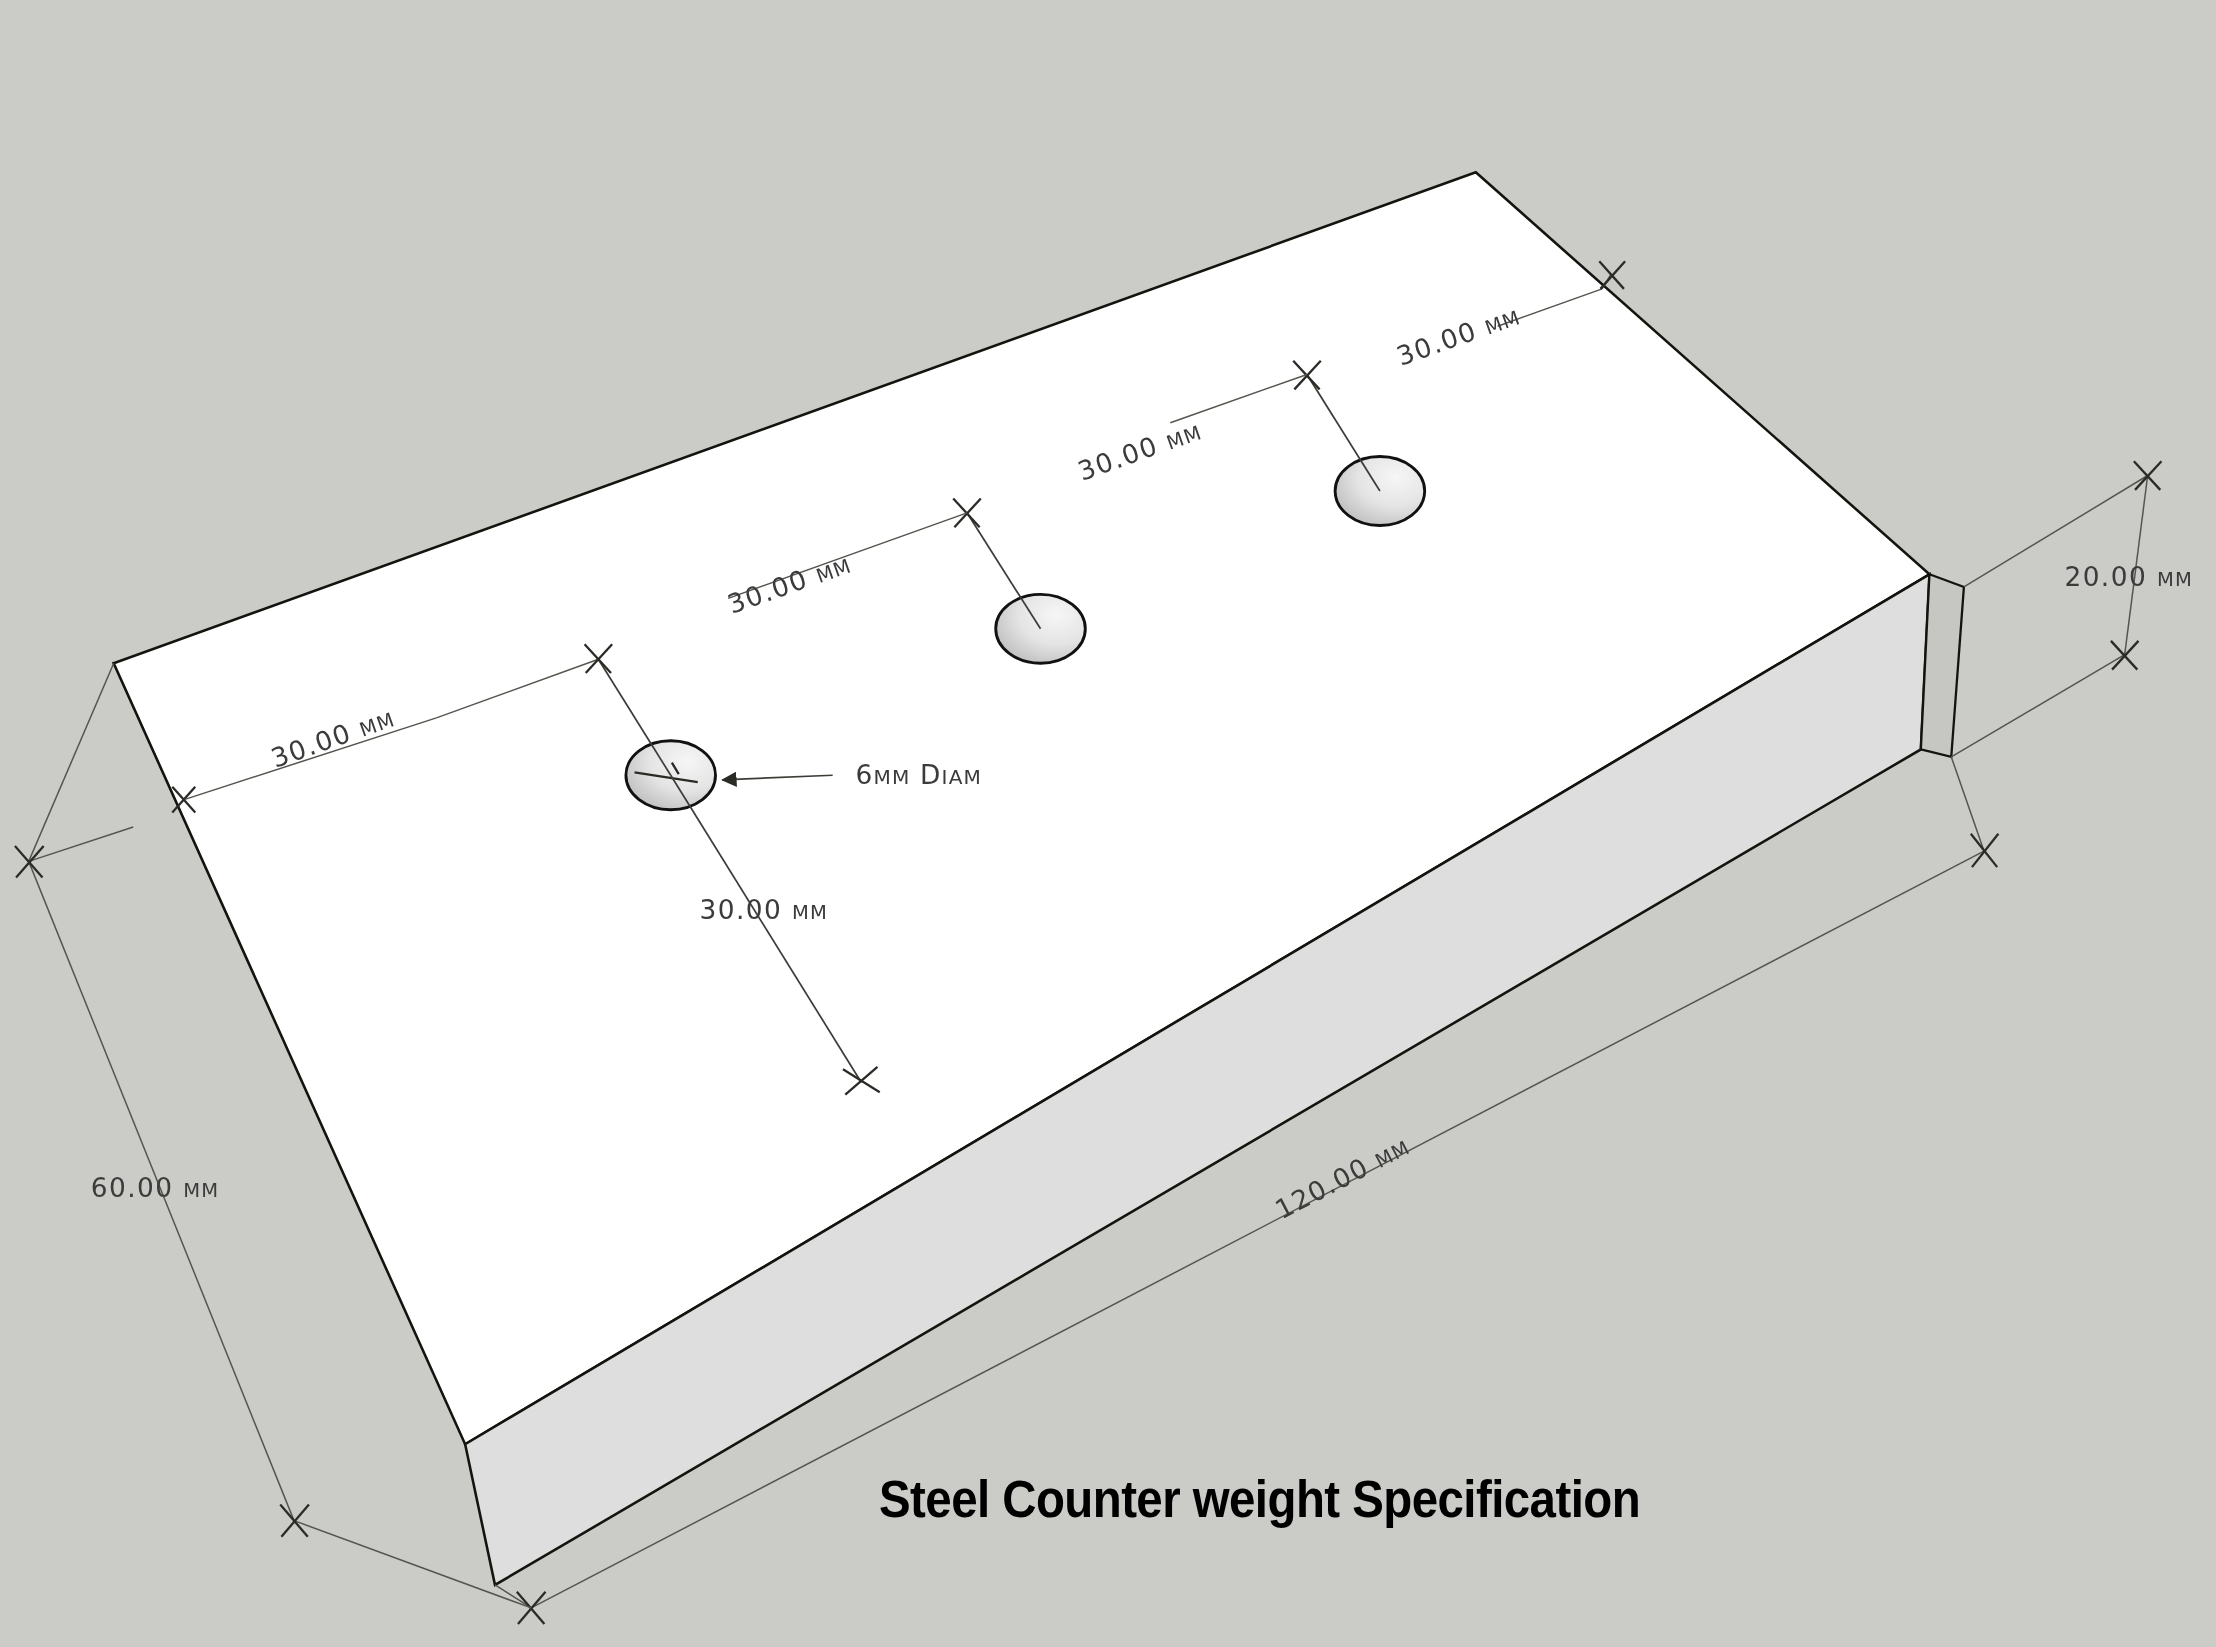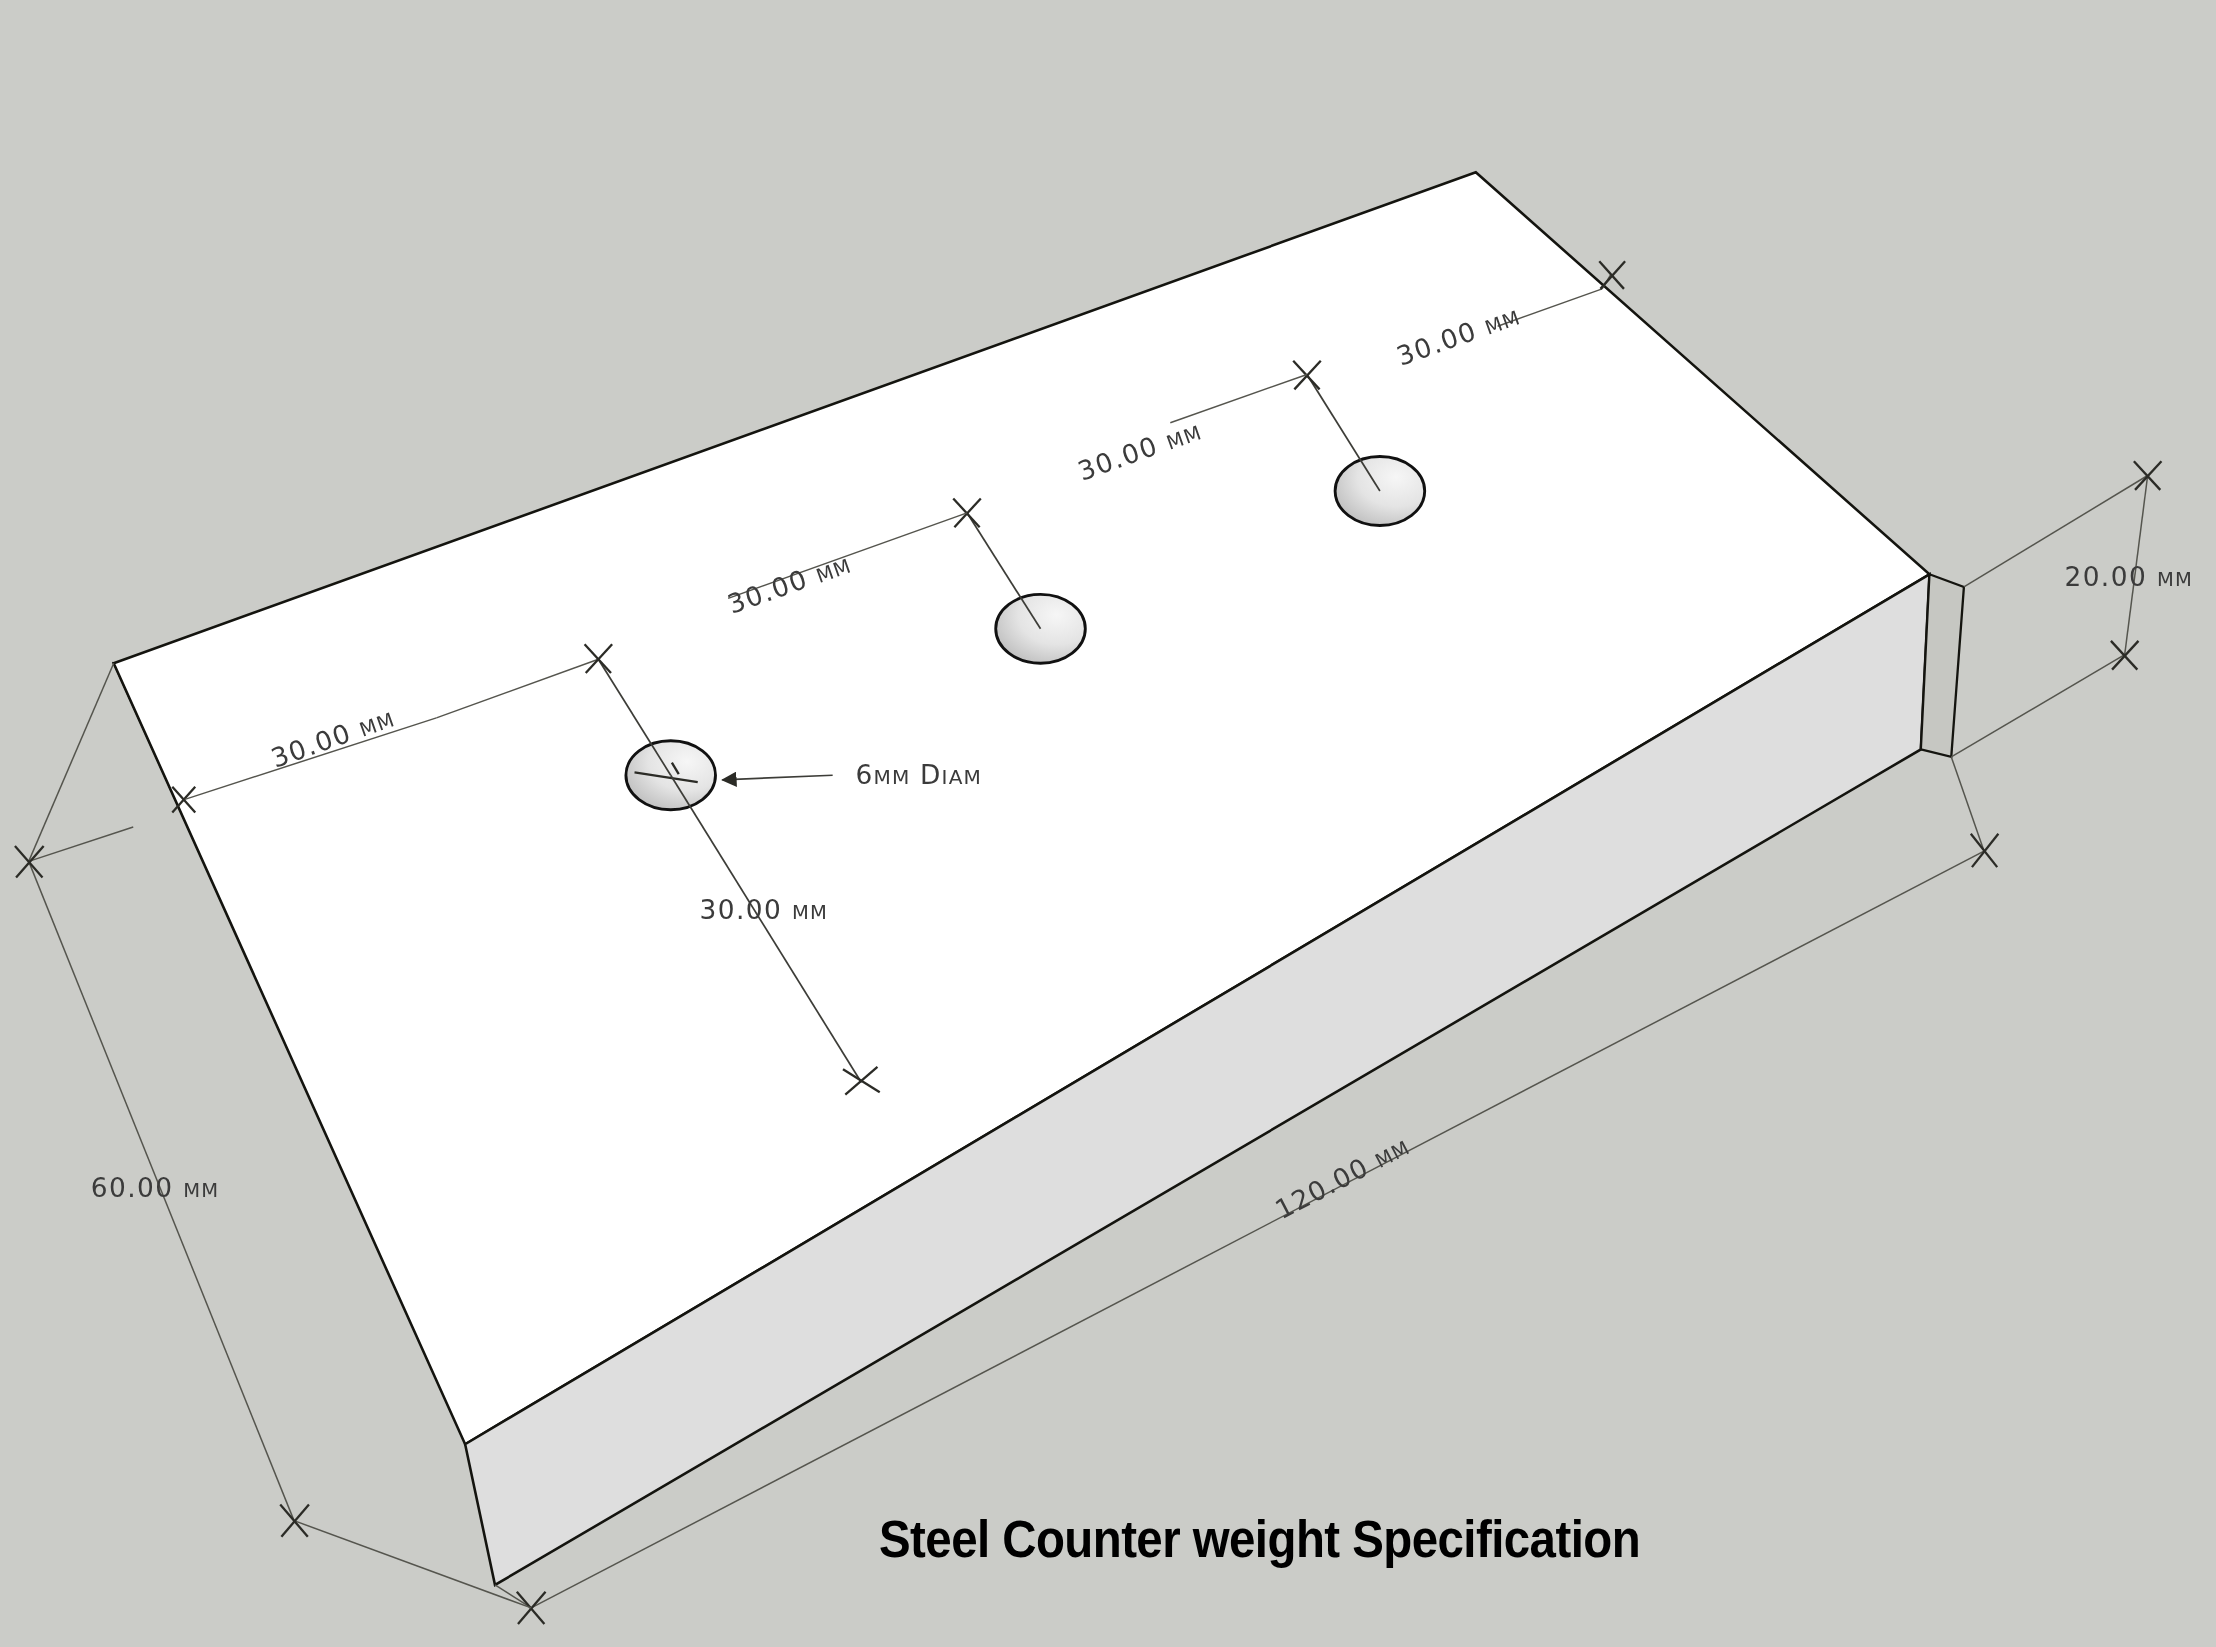--- a/index.html
+++ b/index.html
@@ -213,21 +213,21 @@
       </g>
       <g>
         <line x1="488" y1="2620" x2="536" y2="2676" class="tick"></line>
         <line x1="490" y1="2676" x2="538" y2="2620" class="tick"></line>
       </g>
       <text class="dim-text" x="270" y="2085" text-anchor="middle">60.00 <tspan class="unit">MM</tspan></text>
     </g>
 
   </svg>
 
-  <div style="position:absolute; left:879px; top:1510px; width:976px;">
+  <div style="position:absolute; left:879px; top:1470px; width:976px;">
     <div style="font-family:'Liberation Sans', sans-serif; font-size:51px;
                 font-weight:bold; color:#000; letter-spacing:-0.6px;
                 transform: scaleX(0.93); transform-origin: left top;
                 white-space: nowrap;">Steel Counter weight Specification</div>
   </div>
 
 </div>
 
 
 </body></html>

